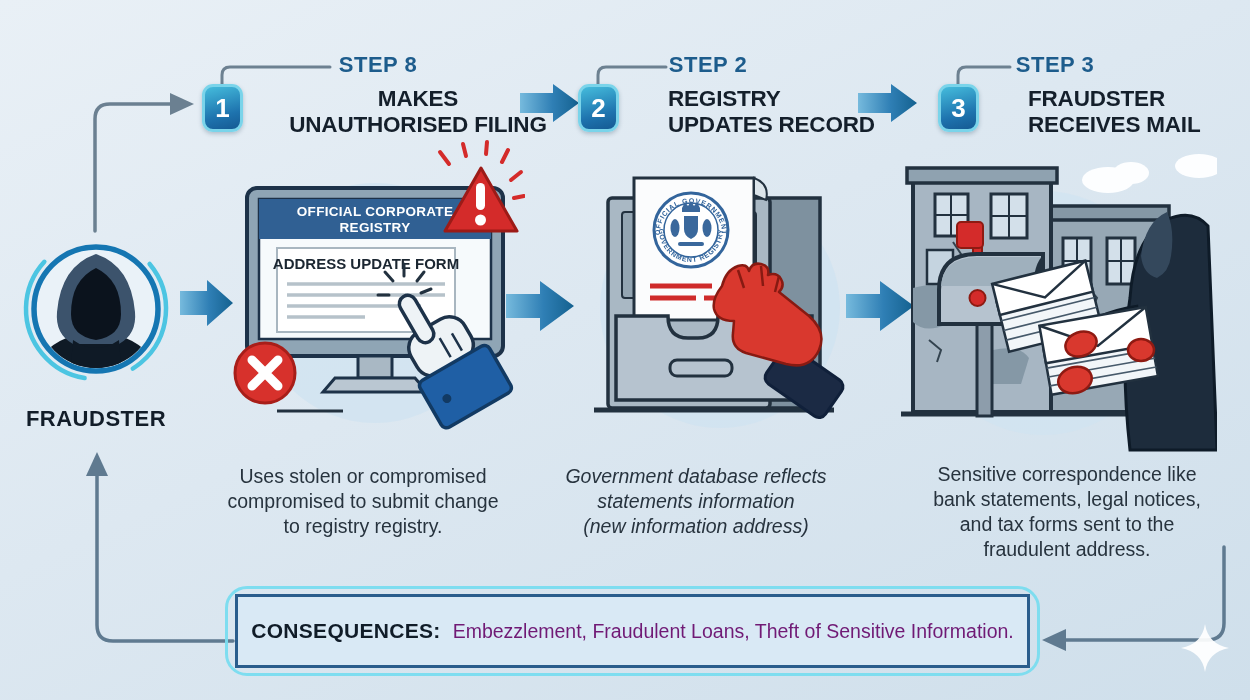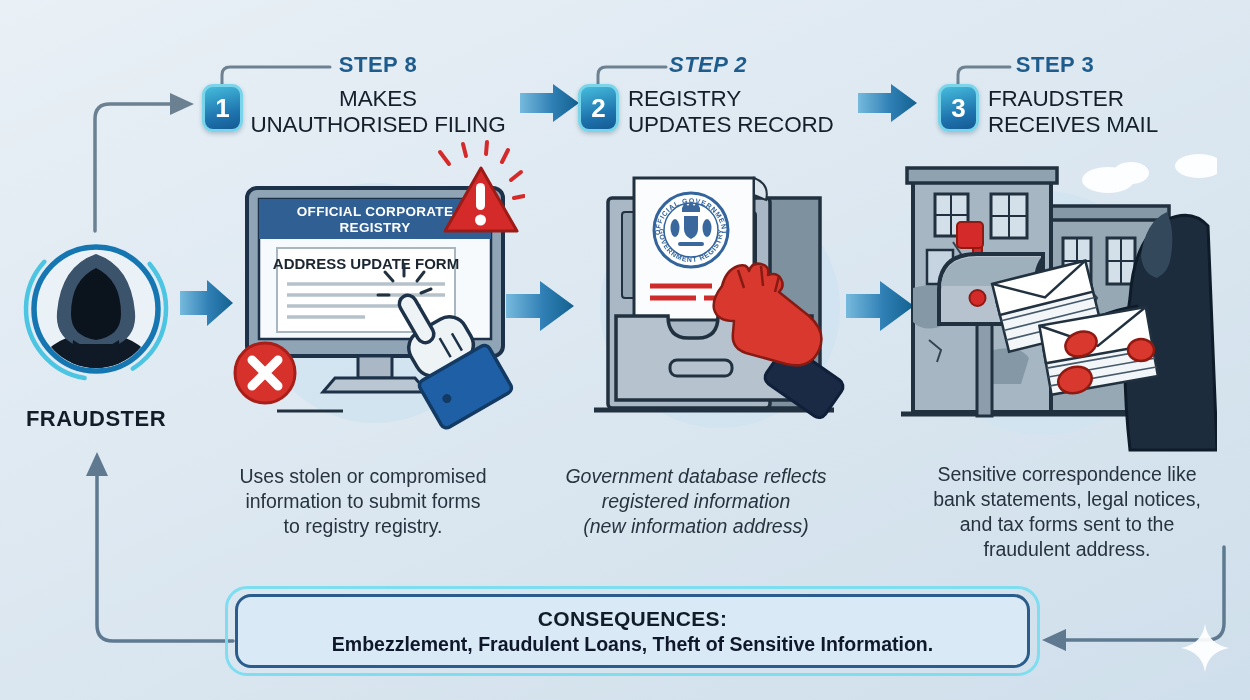--- a/index.html
+++ b/index.html
@@ -13,33 +13,33 @@
   
   .step-badge{
     position:absolute;width:41px;height:48px;border-radius:11px;
     background:linear-gradient(165deg,#45bcdc 0%,#1e73ae 65%,#155a93 100%);
     border:3px solid #7ad4ea;box-sizing:border-box;
     display:flex;align-items:center;justify-content:center;
     color:#fff;font-size:26px;font-weight:bold;z-index:3;
     box-shadow:0 2px 4px rgba(20,50,80,.25);
   }
   .step-label{position:absolute;z-index:3;font-size:22px;font-weight:bold;color:#1d5c8c;letter-spacing:.5px;text-align:center;}
-  .step-title{position:absolute;z-index:3;font-size:22.5px;font-weight:normal;color:#141f2b;line-height:26px;letter-spacing:-.2px;}
+  .step-title{position:absolute;z-index:3;font-size:22.5px;font-weight:bold;color:#141f2b;line-height:26px;letter-spacing:-.2px;padding-left:40px;}
   .t-center{text-align:center;}
   .caption{position:absolute;z-index:3;font-size:19.5px;color:#27333e;line-height:25px;text-align:center;}
   .fraud-label{position:absolute;left:15px;top:406px;width:162px;z-index:3;
     text-align:center;font-size:22px;font-weight:bold;color:#121d29;letter-spacing:.5px;}
   
   .cons-bracket{position:absolute;left:225px;top:586px;width:815px;height:90px;
     border:3px solid #79dcef;border-radius:22px;box-sizing:border-box;z-index:2;opacity:.95;}
   .cons-box{position:absolute;left:235px;top:594px;width:795px;height:74px;z-index:3;
-    background:#d9e9f5;border:3px solid #2a5d8c;border-radius:16px;box-sizing:border-box;
-    display:flex;flex-direction:column;align-items:center;justify-content:center;gap:2px;}
+    background:#d9e9f5;border:3px solid #2a5d8c;border-radius:0;box-sizing:border-box;
+    display:flex;flex-direction:row;align-items:center;justify-content:center;gap:12px;}
   .cons-head{font-size:21px;font-weight:bold;color:#101c28;letter-spacing:.3px;}
-  .cons-body{font-size:19.5px;color:#0f172a;font-weight:bold;}
+  .cons-body{font-size:19.5px;color:#701a75;}
   .panel{position:absolute;z-index:2;}
 </style>
 </head>
 <body>
 
 <div class="canvas">
 
   <svg class="layer" width="1250" height="700" viewBox="0 0 1250 700" style="z-index:1;">
     <defs>
       <linearGradient id="ag" x1="0" y1="0" x2="1" y2="0">
@@ -108,21 +108,21 @@
   <div class="step-badge" style="left:938px;top:84px;">
       <span>3</span>
     </div>
 
   <div class="step-label" style="left:318px;top:52px;width:120px;">STEP 8</div>
   <div class="step-title t-center" style="left:243px;top:86px;width:270px;">
     <div>MAKES</div>
     <div>UNAUTHORISED FILING</div>
   </div>
 
-  <div class="step-label" style="left:648px;top:52px;width:120px;font-style:italic;">STEP 2</div>
+  <div class="step-label" style="left:648px;top:52px;width:120px;">STEP 2</div>
   <div class="step-title" style="left:628px;top:86px;width:250px;">
     <div>REGISTRY</div>
     <div>UPDATES RECORD</div>
   </div>
 
   <div class="step-label" style="left:995px;top:52px;width:120px;">STEP 3</div>
   <div class="step-title" style="left:988px;top:86px;width:240px;">
     <div>FRAUDSTER</div>
     <div>RECEIVES MAIL</div>
   </div>
@@ -284,26 +284,26 @@
       <g fill="#d9382e" stroke="#8e1a12" stroke-width="2.5">
         <ellipse cx="188" cy="206" rx="16" ry="12" transform="rotate(-20 188 206)"></ellipse>
         <ellipse cx="182" cy="242" rx="17" ry="13" transform="rotate(-15 182 242)"></ellipse>
         <ellipse cx="248" cy="212" rx="13" ry="11"></ellipse>
       </g>
     </svg>
   </div>
 
   <div class="caption" style="left:202px;top:464px;width:322px;">
     <div>Uses stolen or compromised</div>
-    <div>information to submit forms</div>
+    <div>compromised to submit change</div>
     <div>to registry registry.</div>
   </div>
   <div class="caption" style="left:536px;top:464px;width:320px;font-style:italic;">
     <div>Government database reflects</div>
-    <div>registered information</div>
+    <div>statements information</div>
     <div>(new information address)</div>
   </div>
   <div class="caption" style="left:898px;top:462px;width:338px;">
     <div>Sensitive correspondence like</div>
     <div>bank statements, legal notices,</div>
     <div>and tax forms sent to the</div>
     <div>fraudulent address.</div>
   </div>
 
   <div class="cons-bracket"></div>

